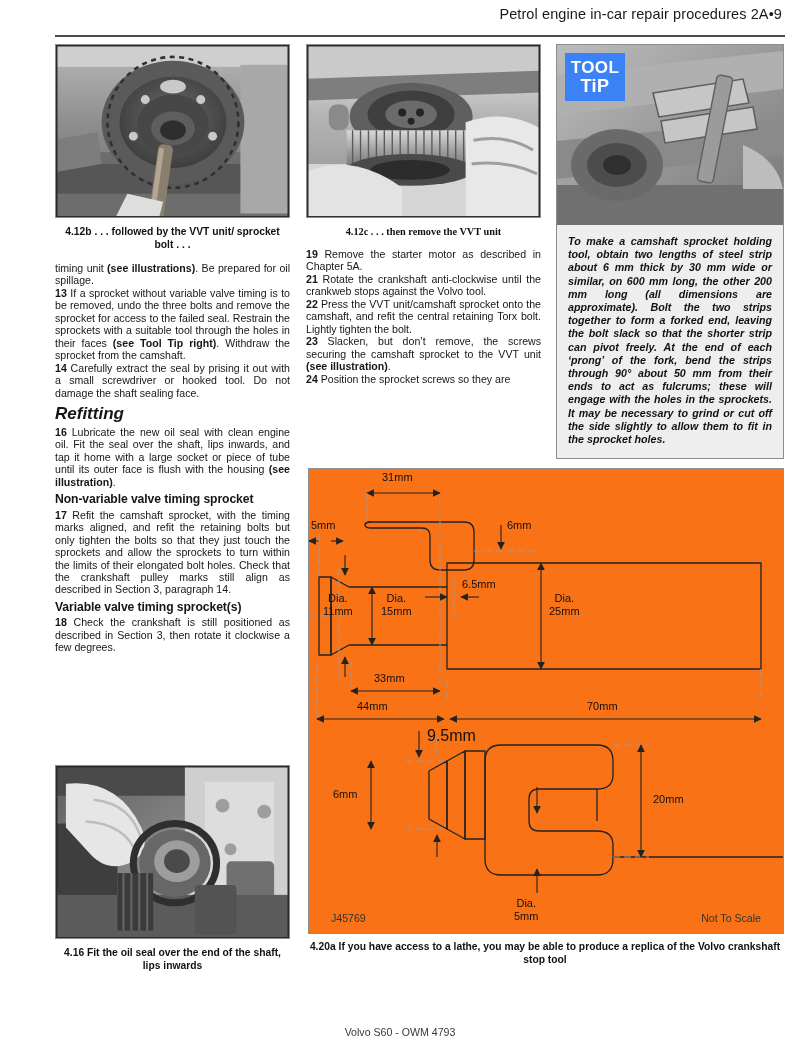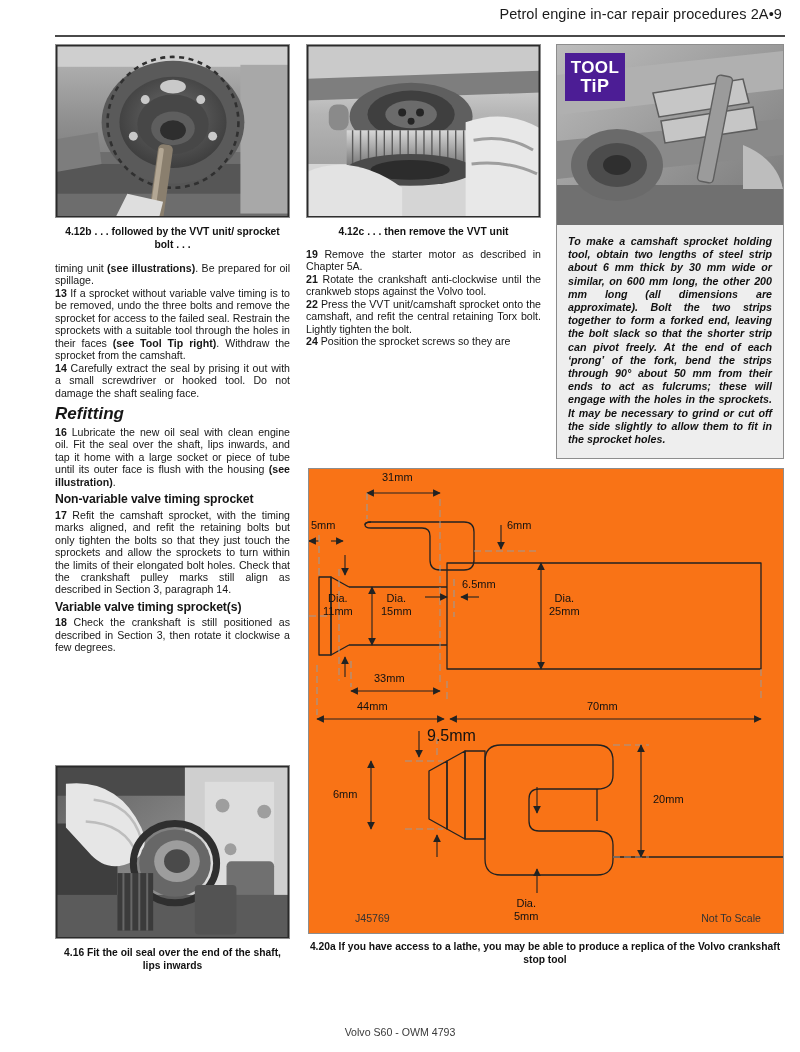--- a/index.html
+++ b/index.html
@@ -70,21 +70,21 @@
     border: 1px solid #8d8d8d;
     background: #eeeeee;
   }
   .tooltip-photo {
     position: absolute; left: 0; top: 0; width: 226px; height: 180px;
     overflow: hidden; background: #a2a2a2;
   }
   .tooltip-badge {
     position: absolute; left: 8px; top: 8px;
     width: 60px; height: 48px;
-    background: #4c1d95;
+    background: #3b82f6;
     display: flex; flex-direction: column;
     align-items: center; justify-content: center;
     padding: 2px 0;
   }
   .tooltip-badge span {
     color: #ffffff; font-weight: bold; font-size: 17px;
     line-height: 19px; letter-spacing: .4px; font-family: "Liberation Sans", sans-serif;
   }
   .tooltip-badge span.l2 { font-size: 18px; }
   .tooltip-text {
@@ -98,21 +98,21 @@
   
   .drawbox {
     position: absolute;
     left: 308px; top: 468px; width: 476px; height: 466px;
     border: 1px solid #8d8d8d;
     background: #f97316;
   }
   .drawbox svg { display: block; }
   .dw-code {
     position: absolute; left: 22px; bottom: 9px;
-    font-size: 10.6px; color: #333; margin-left: 24px;
+    font-size: 10.6px; color: #333;
   }
   .dw-scale {
     position: absolute; right: 22px; bottom: 9px;
     font-size: 10.6px; color: #333;
   }
 
   
   .footer {
     position: absolute; left: 0; bottom: 14px; width: 800px;
     text-align: center; font-size: 10.6px; color: #3a3a3a;
@@ -214,21 +214,21 @@
     <ellipse cx="104" cy="126" rx="64" ry="16" fill="#4a4a4a"></ellipse>
     <ellipse cx="104" cy="126" rx="40" ry="10" fill="#2c2c2c"></ellipse>
     <rect x="22" y="60" width="20" height="26" rx="8" fill="#8a8a8a"></rect>
     <path d="M160 78 q40 -14 75 6 l0 90 l-75 0 z" fill="#e8e8e8"></path>
     <path d="M168 96 q34 -6 60 10" stroke="#9e9e9e" stroke-width="3" fill="none"></path>
     <path d="M166 120 q36 -4 66 10" stroke="#9e9e9e" stroke-width="3" fill="none"></path>
     <path d="M0 128 q46 -20 96 16 l0 30 l-96 0 z" fill="#e3e3e3"></path>
     <rect x="0" y="0" width="235" height="174" fill="none" stroke="#2a2a2a" stroke-width="3"></rect>
   </svg>
 </div>
-<div class="caption" style="left:306px; top:226px; width:235px;">4.12c  . . . then remove the VVT unit</div>
+<div class="caption" style="left:306px; top:226px; width:235px;font-family:Liberation Serif, serif;">4.12c  . . . then remove the VVT unit</div>
 
 <div class="tooltip-box">
   <div class="tooltip-photo">
     <svg width="226" height="180" viewBox="0 0 226 180" preserveAspectRatio="none">
       <defs>
         <linearGradient id="g3bg" x1="0" y1="0" x2="1" y2="1">
           <stop offset="0%" stop-color="#bdbdbd"></stop>
             <stop offset="50%" stop-color="#9a9a9a"></stop>
           <stop offset="100%" stop-color="#767676"></stop>
         </linearGradient>
@@ -264,20 +264,21 @@
   <h3 class="sub">Non-variable valve timing sprocket</h3>
   <p><span class="num">17</span><span> Refit the camshaft sprocket, with the timing marks aligned, and refit the retaining bolts but only tighten the bolts so that they just touch the sprockets and allow the sprockets to turn within the limits of their elongated bolt holes. Check that the crankshaft pulley marks still align as described in Section 3, paragraph 14.</span></p>
   <h3 class="sub">Variable valve timing sprocket(s)</h3>
   <p><span class="num">18</span><span> Check the crankshaft is still positioned as described in Section 3, then rotate it clockwise a few degrees.</span></p>
 </div>
 
 <div class="col-text" style="left:306px; top:248px; width:235px;">
   <p><span class="num">19</span><span> Remove the starter motor as described in Chapter 5A.</span></p>
   <p><span class="num">21</span><span> Rotate the crankshaft anti-clockwise until the crankweb stops against the Volvo tool.</span></p>
   <p><span class="num">22</span><span> Press the VVT unit/camshaft sprocket onto the camshaft, and refit the central retaining Torx bolt. Lightly tighten the bolt.</span></p>
+  <p><span class="num">23</span><span> Slacken, but don’t remove, the screws securing the camshaft sprocket to the VVT unit </span><b>(see illustration)</b><span>.</span></p>
   <p><span class="num">24</span><span> Position the sprocket screws so they are</span></p>
 </div>
 
 <div class="photo" style="left:55px; top:765px; width:235px; height:174px;">
   <svg class="ph-inner" viewBox="0 0 235 174" preserveAspectRatio="none">
     <defs>
       <linearGradient id="g4bg" x1="0" y1="0" x2="1" y2="1">
         <stop offset="0%" stop-color="#5d5d5d"></stop>
           <stop offset="55%" stop-color="#8c8c8c"></stop>
         <stop offset="100%" stop-color="#b4b4b4"></stop>

